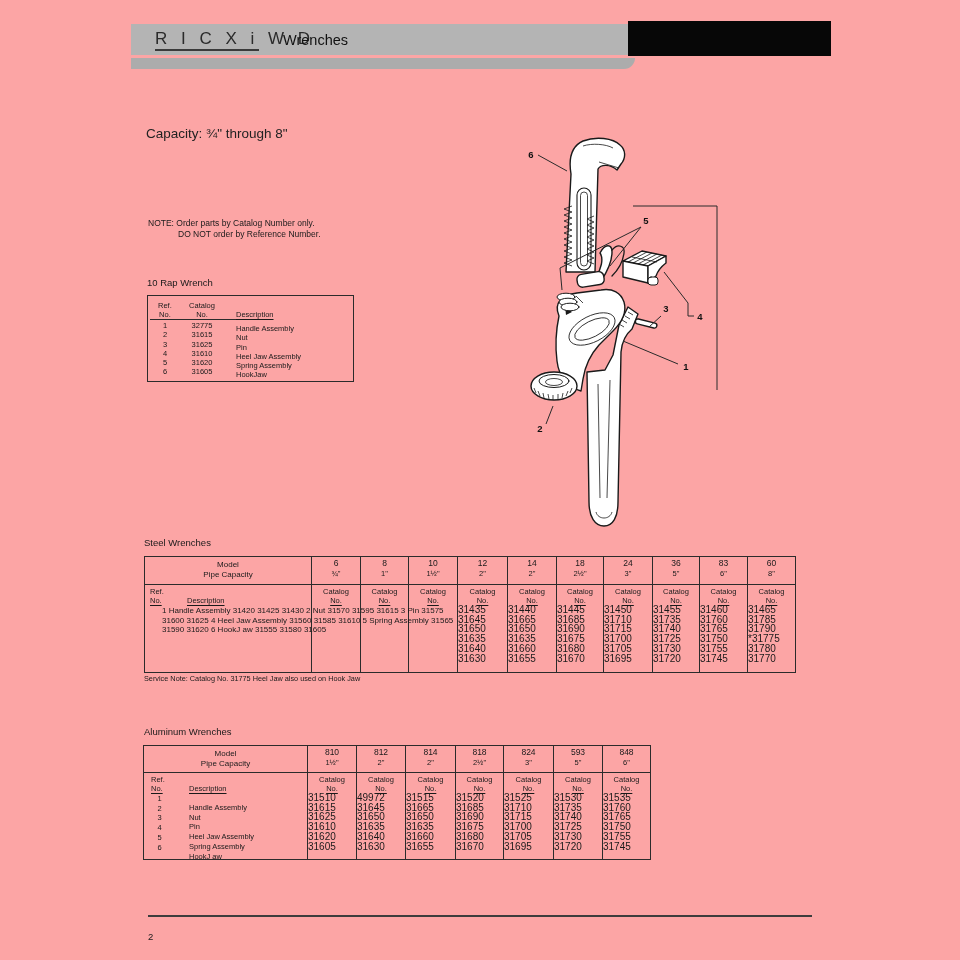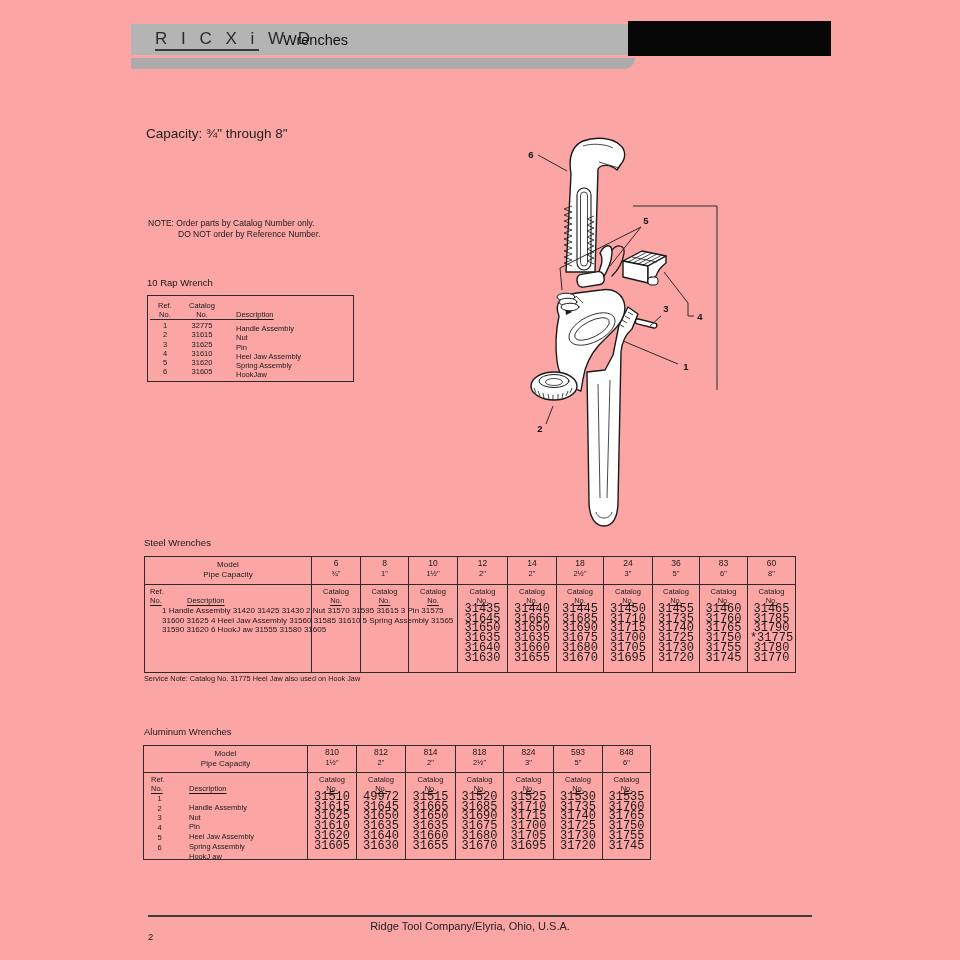--- a/index.html
+++ b/index.html
@@ -41,21 +41,21 @@
   table.steel .hd td{height:27px;}
   .modelcell div{text-align:center;font-size:8px;line-height:9.5px;}
   .modelcell div:first-child{padding-top:3px;}
   .mc{text-align:center;}
   .mnum{font-size:8.5px;padding-top:2px;line-height:9.5px;text-align:center;}
   .mcap{font-size:7.5px;line-height:9px;text-align:center;}
   .bd td{height:86px;}
   table.steel .bd td{height:87px;}
   .ccell{position:relative;}
   .cath{font-size:7.5px;line-height:9px;text-align:center;padding-top:2px;}
-  .nums{font-size:12px;line-height:9.7px;text-align:center;white-space:pre-line;font-family:Liberation Mono, monospace;}
+  .nums{font-size:10px;line-height:9.7px;text-align:left;white-space:pre-line;}
   .dcell{position:relative;font-size:7.5px;}
   .dcell div{position:absolute;}
   .refh{left:5px;top:2px;line-height:9px;}
   .desch{left:42px;top:11px;}
   .alum .refh{left:7px;}
   .alum .desch{left:45px;}
   .flow{left:17px;top:21px;width:294px;font-size:8px;line-height:9.7px;z-index:3;}
   .refcol{left:9px;top:21px;width:13px;text-align:center;line-height:9.7px;white-space:pre-line;}
   .desccol{left:45px;top:30px;line-height:9.7px;white-space:pre-line;}
   .service-note{position:absolute;left:144px;top:674px;font-size:7.3px;color:#1a1a1a;}
@@ -465,16 +465,15 @@
 31765
 31750
 31755
 31745</div>
           </td>
     </tr>
   </tbody>
     </table>
 
   <div class="foot-rule"></div>
-  <div class="foot-company">Ridge Tool Company/Elyria, Ohio, U.S.A.</div>
   <div class="page-num">2</div>
 
 </div>
 
 </body></html>

